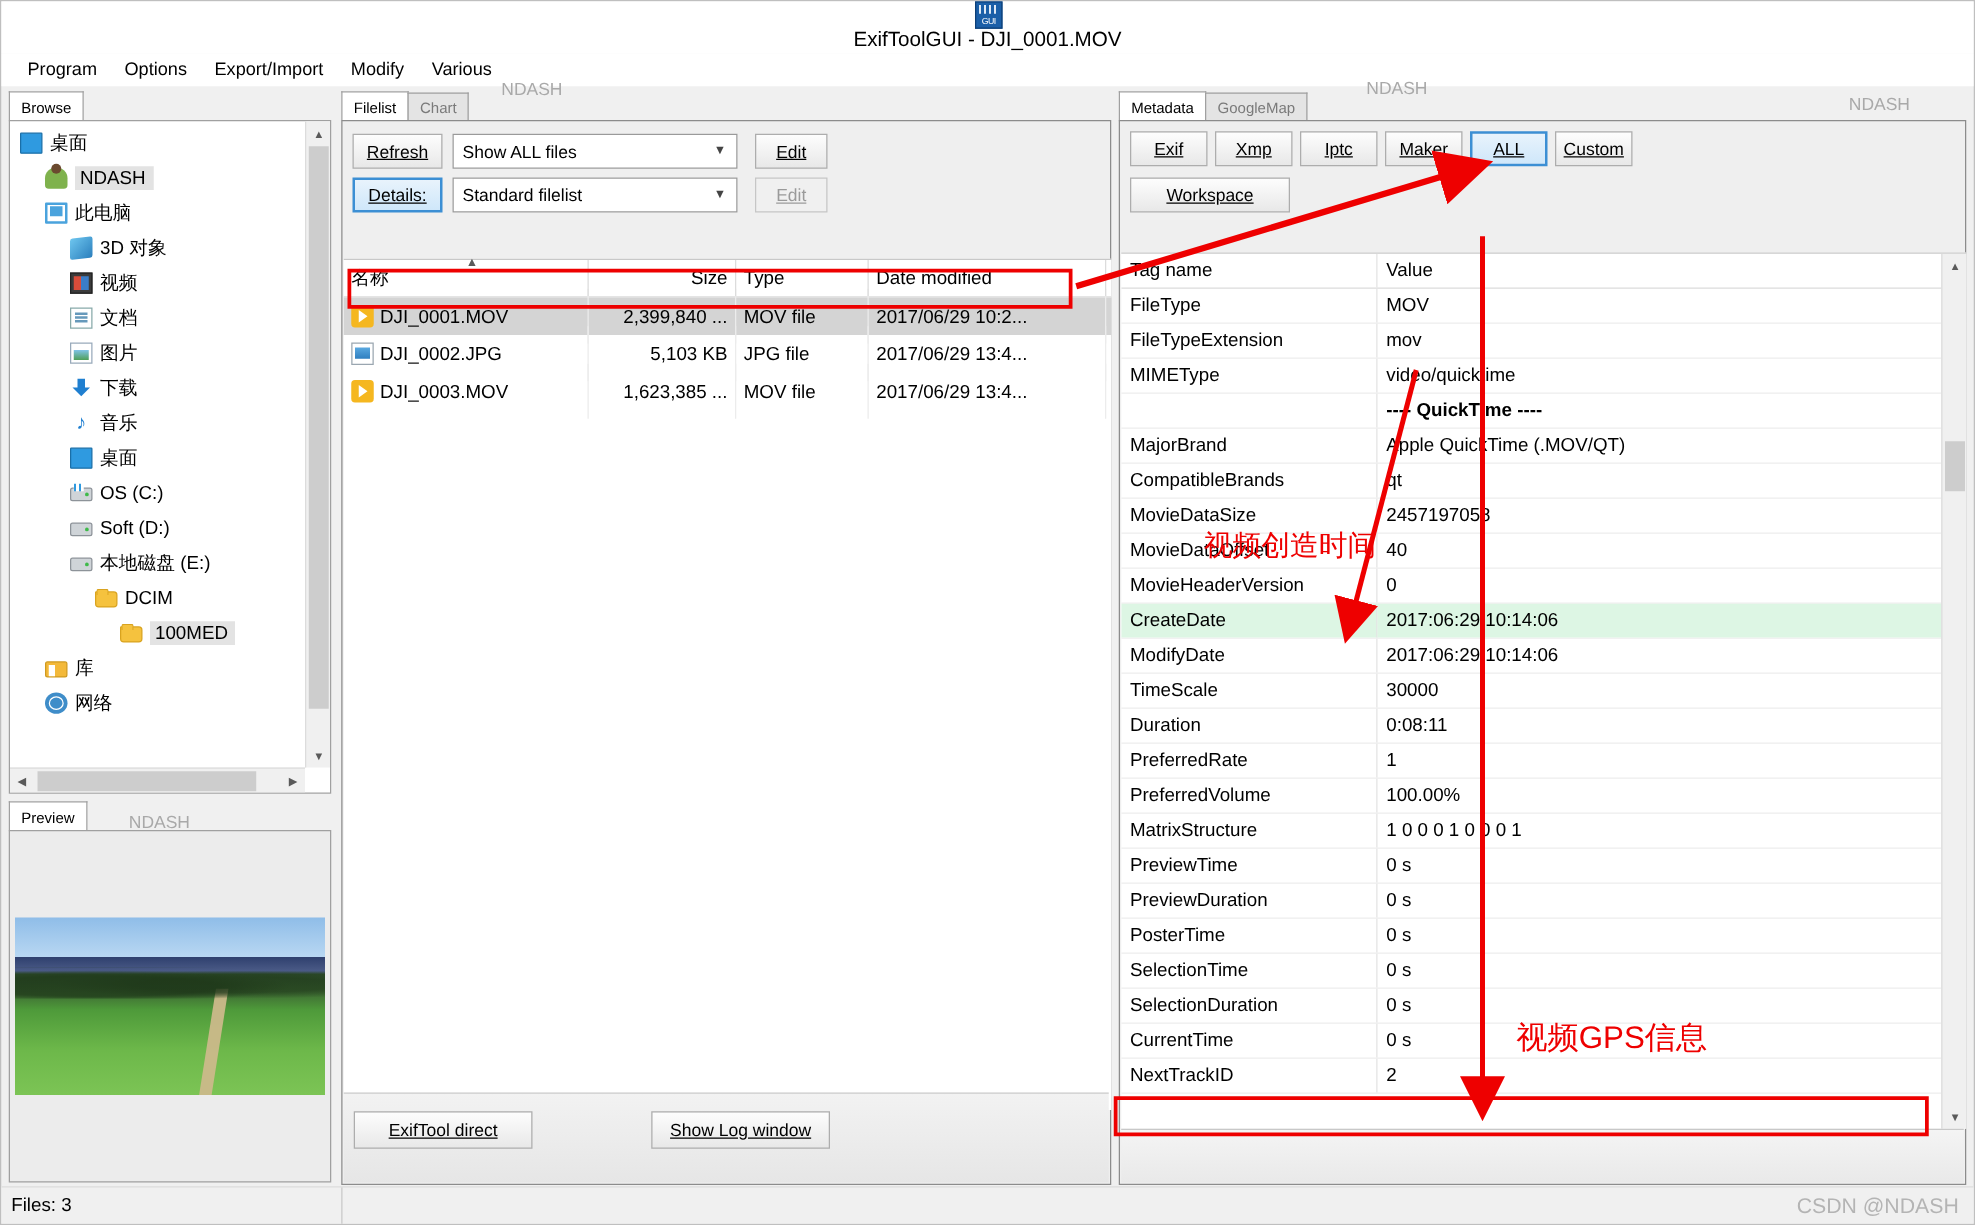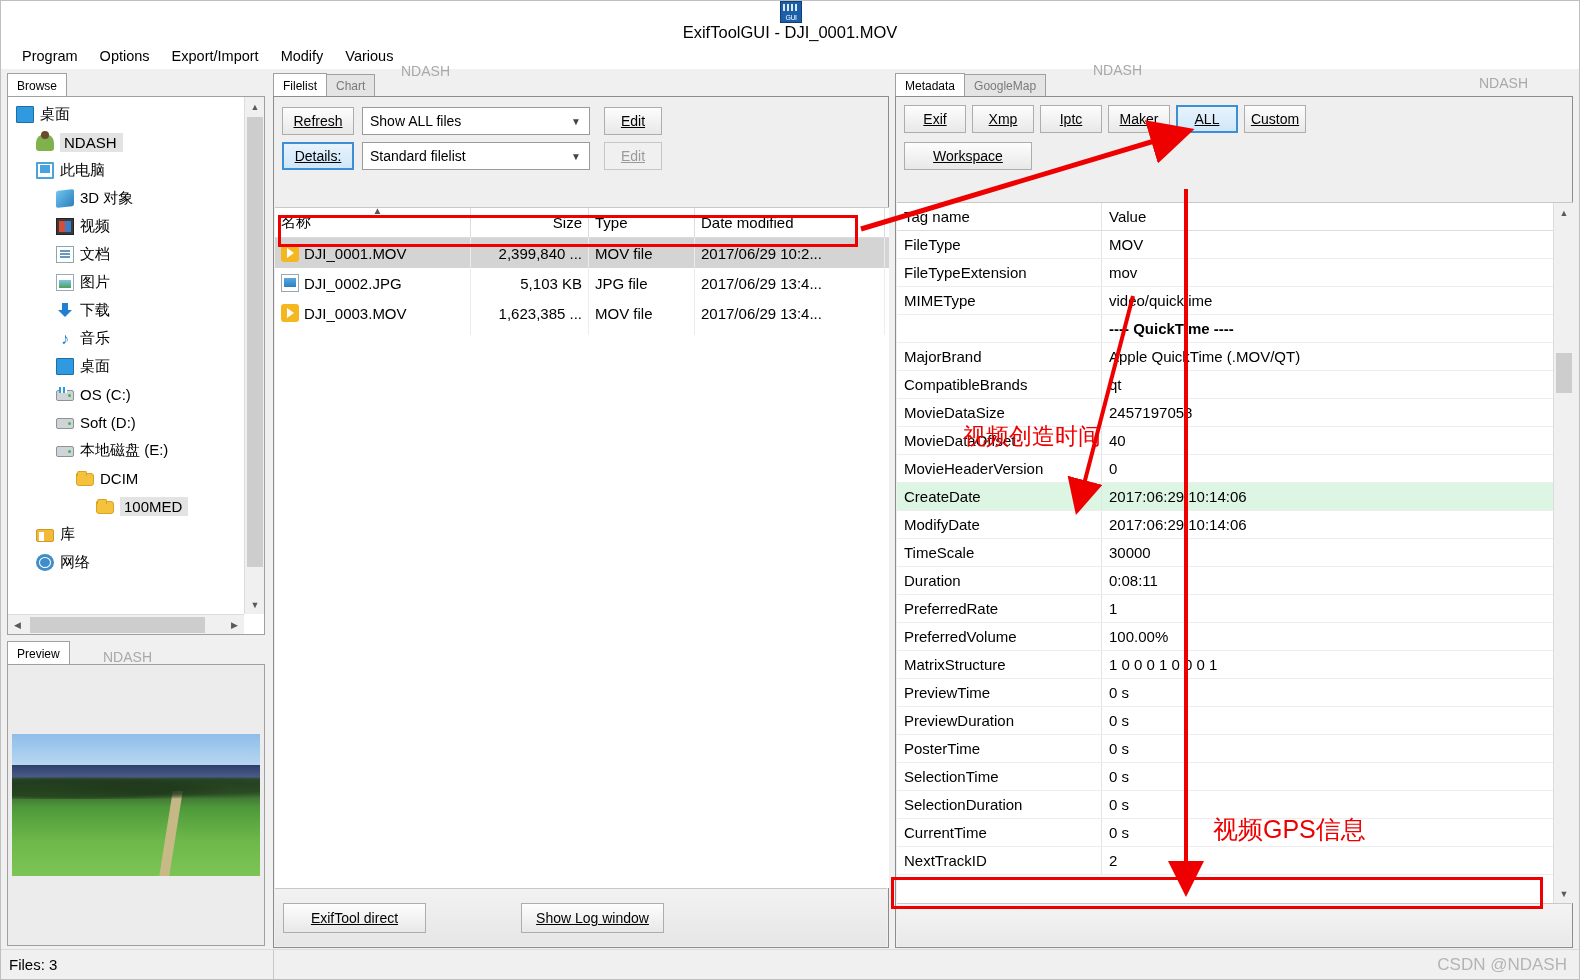--- a/index.html
+++ b/index.html
@@ -282,21 +282,21 @@
   .ic-mov::after {
     content: ""; position: absolute; left: 6px; top: 4px;
     border-left: 7px solid #ffffff; border-top: 5px solid transparent; border-bottom: 5px solid transparent;
   }
   .ic-jpg { background: #ffffff; border: 1px solid #9aa6b0; }
   .ic-jpg::after {
     content: ""; position: absolute; left: 2px; top: 3px; right: 2px; height: 9px;
     background: linear-gradient(180deg,#59a8e0,#2f7fc0);
   }
   #file-bottom-bar {
-    position: absolute; left: 1px; right: 1px; bottom: 1px; height: 58px;
+    position: absolute; left: 1px; right: 1px; bottom: 1px; height: 72px;
     background: linear-gradient(180deg,#f2f2f2,#e6e6e6);
     border-top: 1px solid #c8c8c8;
     text-align: right;
   }
 
   
   #meta-panel {
     position: absolute; left: 894px; top: 72px; width: 678px; height: 875px;
   }
   #meta-tabs { left: 0; top: 0; }

